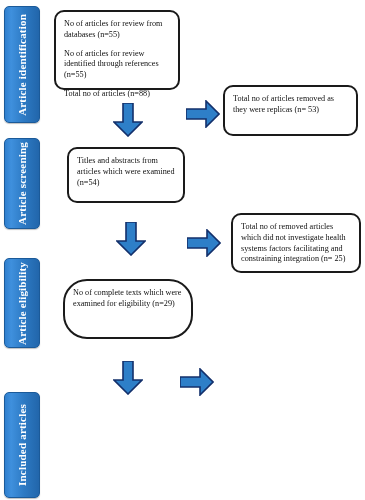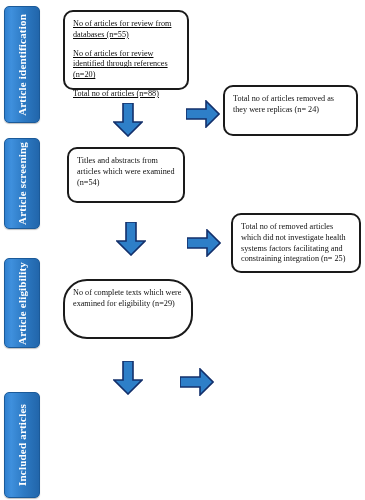--- a/index.html
+++ b/index.html
@@ -84,37 +84,37 @@
   </div>
 
   <div class="stage-bar" style="left:4px; top:258px; width:34px; height:88px;">
     <span class="stage-label">Article eligibility</span>
   </div>
 
   <div class="stage-bar" style="left:4px; top:392px; width:34px; height:104px;">
     <span class="stage-label">Included articles</span>
   </div>
 
-  <div class="box" style="left:63px; top:10px; width:126px; height:80px;text-decoration:underline;">
+  <div class="box" style="left:54px; top:10px; width:126px; height:80px;">
     <p>No of articles for review from databases (n=55)</p>
-    <p>No of articles for review identified through references (n=20)</p>
+    <p>No of articles for review identified through references (n=55)</p>
     <p>Total no of articles (n=88)</p>
   </div>
 
   <div class="box tight" style="left:67px; top:147px; width:118px; height:56px;">
     <p>Titles and abstracts from articles which were examined (n=54)</p>
   </div>
 
   <div class="box tight" style="left:63px; top:279px; width:130px; height:60px;border-radius:24px;">
     <p>No of complete texts which were examined for eligibility (n=29)</p>
   </div>
 
 
   <div class="box tight" style="left:223px; top:85px; width:135px; height:51px;">
-    <p>Total no of articles removed as they were replicas (n= 24)</p>
+    <p>Total no of articles removed as they were replicas (n= 53)</p>
   </div>
 
   <div class="box tight" style="left:231px; top:213px; width:130px; height:60px;">
     <p>Total no of removed articles which did not investigate health systems factors facilitating and constraining integration (n= 25)</p>
   </div>
 
 
   <div class="arrow" style="left:113px; top:103px; width:30px; height:34px;">
     <svg viewBox="0 0 30 34" preserveAspectRatio="none">
       <polygon points="10,0 20,0 20,19 29,19 15,33 1,19 10,19" fill="#2e7fc8" stroke="#13306b" stroke-width="1.6" stroke-linejoin="miter"></polygon>

